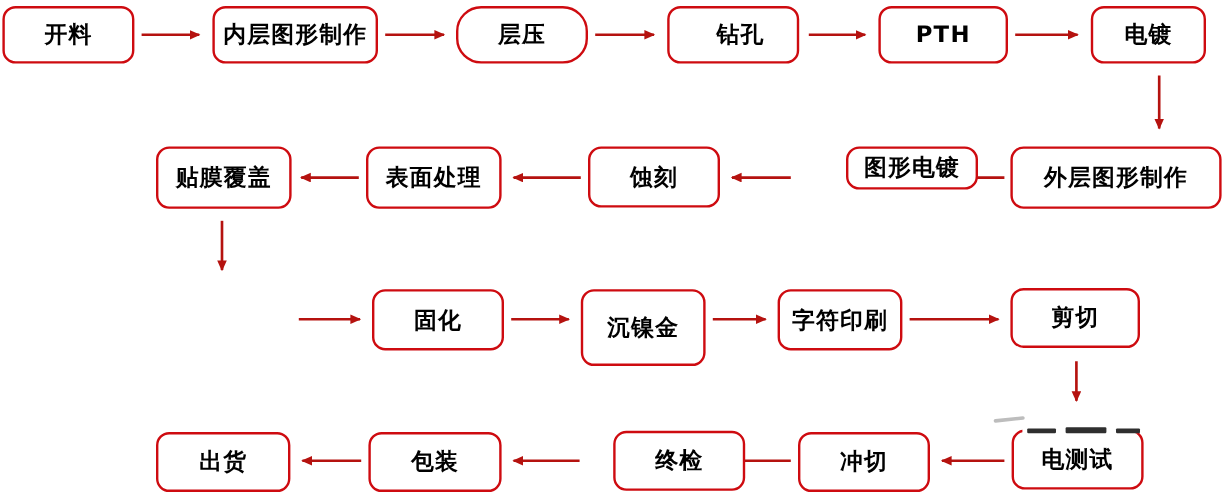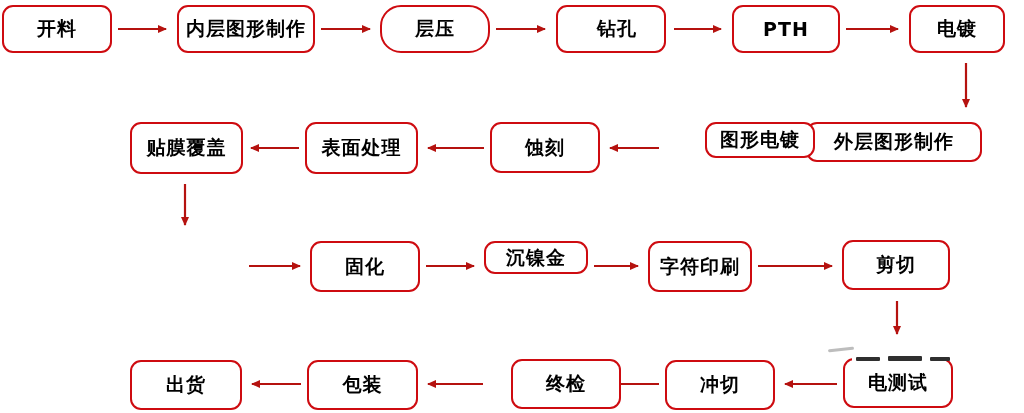--- a/index.html
+++ b/index.html
@@ -97,28 +97,28 @@
     <line x1="301" y1="384" x2="252" y2="384" stroke="#b5120f" stroke-width="2.2" marker-end="url(#ah)"></line>
   </svg>
 
   <div class="node" style="left:2px;   top:5px;   width:110px; height:48px;">开料</div>
   <div class="node" style="left:177px; top:5px;   width:138px; height:48px;">内层图形制作</div>
   <div class="node" style="left:380px; top:5px;   width:110px; height:48px;border-radius:21px;">层压</div>
   <div class="node" style="left:556px; top:5px;   width:110px; height:48px;padding-left:12px;">钻孔</div>
   <div class="node" style="left:732px; top:5px;   width:108px; height:48px;">PTH</div>
   <div class="node" style="left:909px; top:5px;   width:96px; height:48px;">电镀</div>
 
-  <div class="node" style="left:806px; top:122px; width:176px; height:40px;">外层图形制作</div>
+  <div class="node" style="left:842px; top:122px; width:176px; height:52px;">外层图形制作</div>
   <div class="node" style="left:665px; top:122px; width:110px; height:36px;margin-left:40px;">图形电镀</div>
   <div class="node" style="left:490px; top:122px; width:110px; height:51px;">蚀刻</div>
   <div class="node" style="left:305px; top:122px; width:113px; height:52px;">表面处理</div>
   <div class="node" style="left:130px; top:122px; width:113px; height:52px;">贴膜覆盖</div>
 
   <div class="node" style="left:310px; top:241px; width:110px; height:51px;">固化</div>
-  <div class="node" style="left:484px; top:241px; width:104px; height:33px;">沉镍金</div>
+  <div class="node" style="left:484px; top:241px; width:104px; height:64px;">沉镍金</div>
   <div class="node" style="left:648px; top:241px; width:104px; height:51px;">字符印刷</div>
   <div class="node" style="left:842px; top:240px; width:108px; height:50px;">剪切</div>
 
   <div class="node" style="left:843px; top:358px; width:110px; height:50px;">电测试</div>
   <div class="node" style="left:665px; top:360px; width:110px; height:50px;">冲切</div>
   <div class="node" style="left:511px; top:359px; width:110px; height:50px;">终检</div>
   <div class="node" style="left:307px; top:360px; width:111px; height:50px;">包装</div>
   <div class="node" style="left:130px; top:360px; width:112px; height:50px;">出货</div>
 
   <div class="smudge smudge-cover" style="left:852px; top:355px; width:96px; height:6px;"></div>

